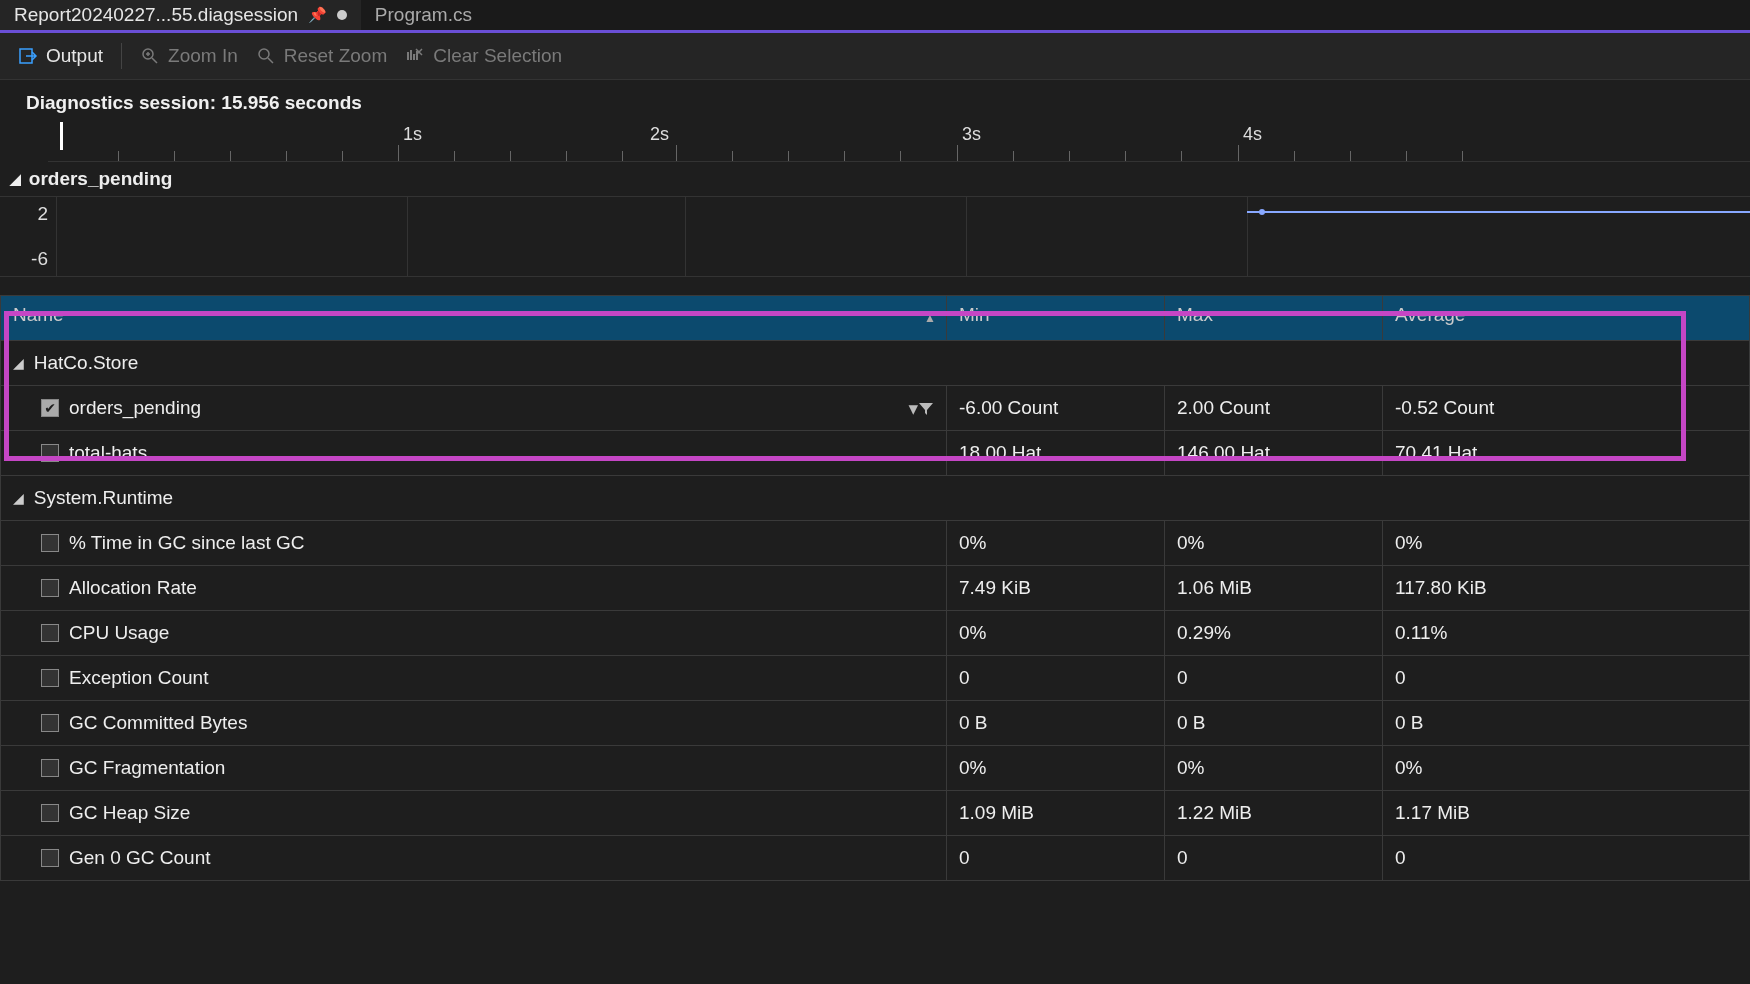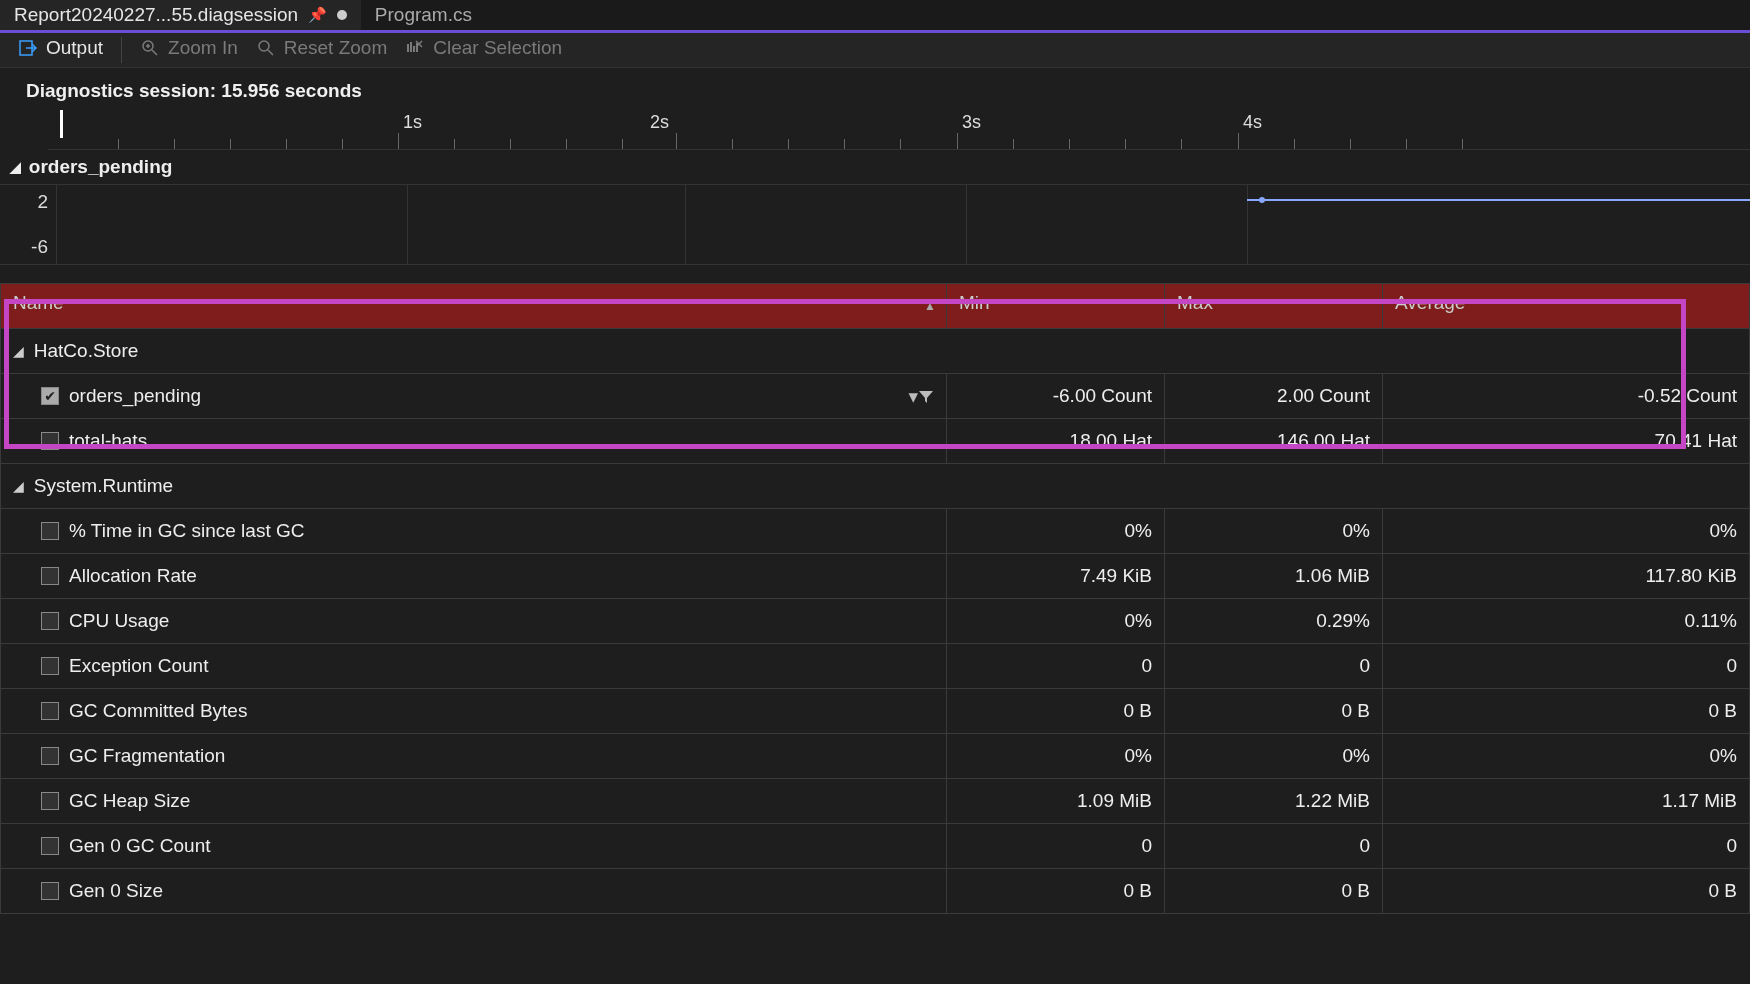--- a/index.html
+++ b/index.html
@@ -27,22 +27,22 @@
 }
 .tab.active {
   background: #252525;
   color: #e6e6e6;
 }
 .tab .pin { margin-left: 10px; font-size: 15px; color: #aaa; }
 .tab .dot { margin-left: 10px; width: 10px; height: 10px; border-radius: 50%; background: #ccc; }
 .purple-line { height: 3px; background: #6a4fd6; width: 100%; }
 .toolbar {
   display: flex;
-  align-items: flex-start;
-  padding: 4px 18px;
+  align-items: center;
+  padding: 10px 18px;
   gap: 18px;
   background: #252525;
   border-bottom: 1px solid #333;
 }
 .toolbar-btn {
   display: flex;
   align-items: center;
   gap: 8px;
   color: #e6e6e6;
 }
@@ -107,25 +107,25 @@
   border-collapse: collapse;
   table-layout: fixed;
 }
 .data-table th, .data-table td {
   border: 1px solid #3a3a3a;
   padding: 8px 12px;
   color: #eee;
   height: 45px;
   overflow: hidden;
 }
-.data-table th { text-align: left; font-weight: 400; color: #ccc; background: #7f1d1d; position: relative; }
+.data-table th { text-align: left; font-weight: 400; color: #ccc; background: #0c4a6e; position: relative; }
 .th-name { width: 946px; }
 .th-val { width: 218px; text-align: right; }
 .th-val.last { width: auto; }
-.data-table td.num { text-align: right; }
+.data-table td.num { }
 .name-cell { display: flex; align-items: center; gap: 10px; }
 .name-cell .tri { font-size: 14px; color: #ccc; }
 .name-cell .indent { width: 18px; display:inline-block; }
 .chk {
   width: 18px; height: 18px; border: 1px solid #888; display: inline-flex;
   align-items: center; justify-content: center; font-size: 14px; color: #1e1e1e;
   background: #333;
 }
 .chk.checked { background: #aaa; }
 .name-cell .filter-icon { margin-left: auto; color: #bbb; }
@@ -393,28 +393,16 @@
             <div class="name-cell">
               <span class="indent"></span>
               <span class="chk "></span>
               <span>Gen 0 GC Count</span>
             </div>
           </td>
           <td class="num">0</td>
           <td class="num">0</td>
           <td class="num">0</td>
         </tr>
-        <tr>
-          <td>
-            <div class="name-cell">
-              <span class="indent"></span>
-              <span class="chk "></span>
-              <span>Gen 0 Size</span>
-            </div>
-          </td>
-          <td class="num">0 B</td>
-          <td class="num">0 B</td>
-          <td class="num">0 B</td>
-        </tr>
       </tbody>
   </table>
   <div class="highlight-box"></div>
 </div>
 
 </body></html>

